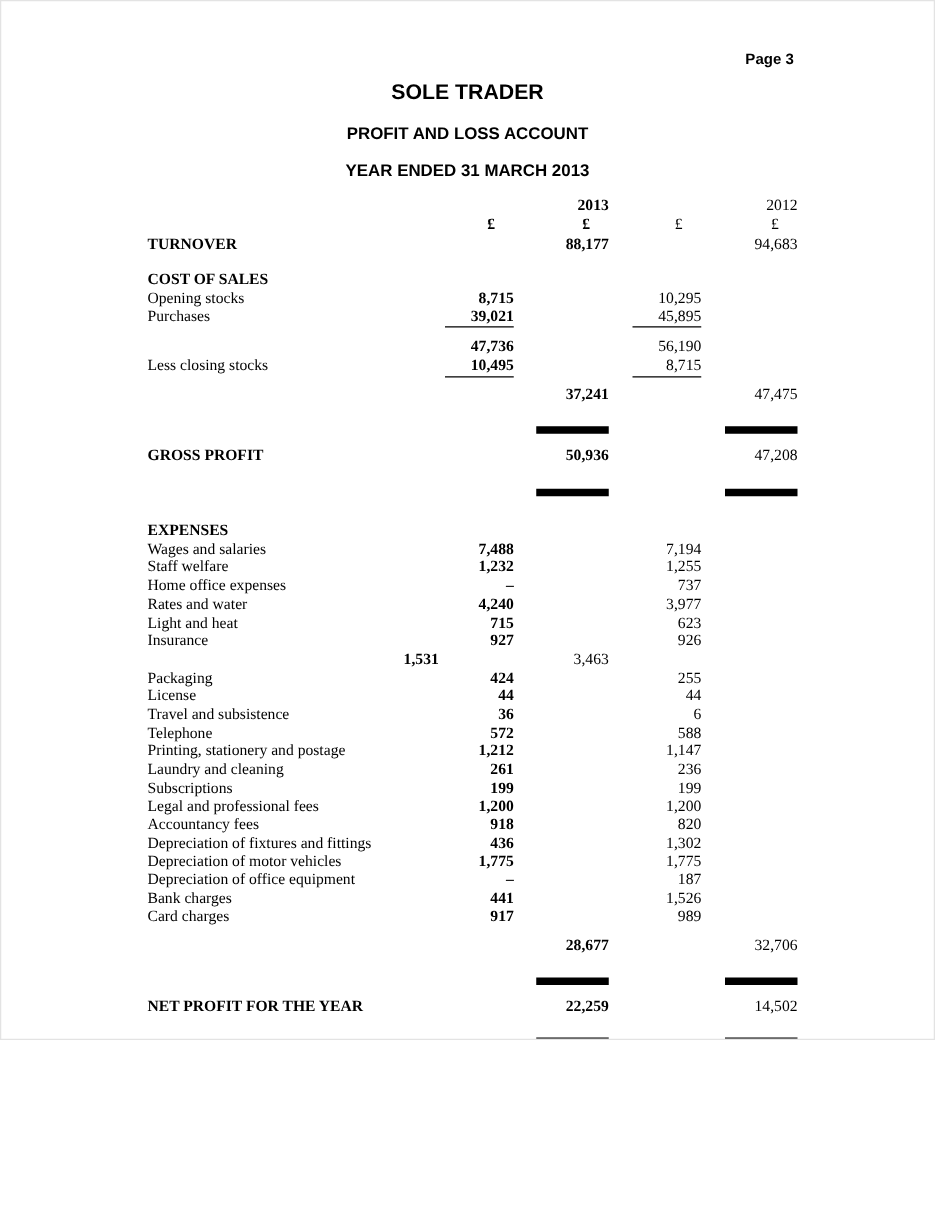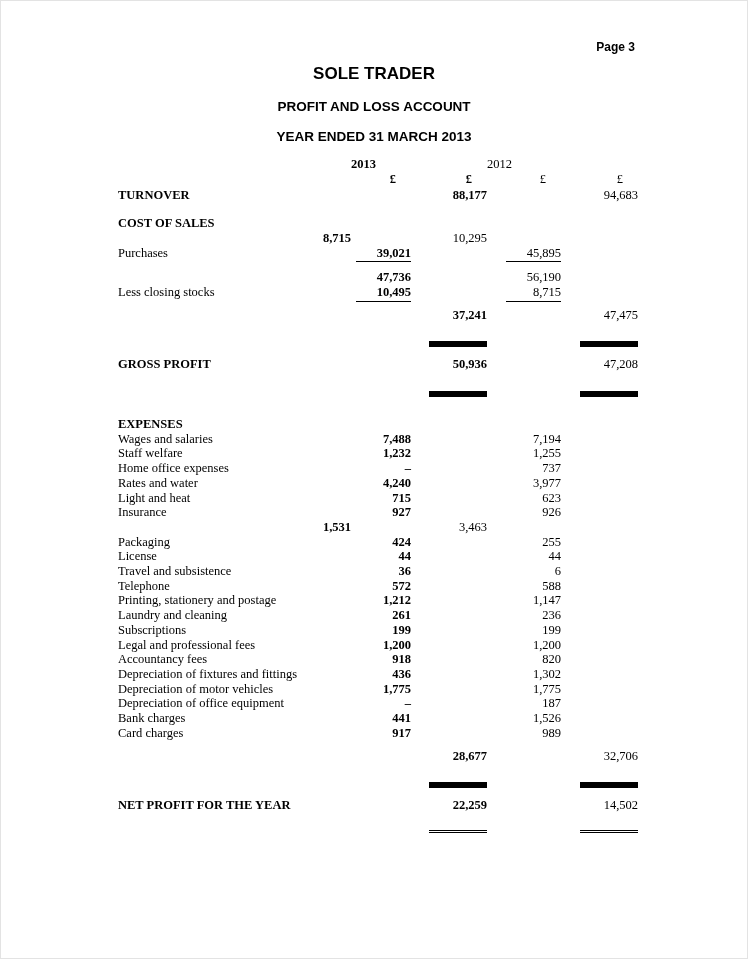--- a/index.html
+++ b/index.html
@@ -1,19 +1,19 @@
 <!DOCTYPE html>
 <html><head>
 <meta charset="utf-8">
 <style>
   html, body { margin: 0; padding: 0; background: #ffffff; }
   .page {
     position: relative;
     width: 748px;
-    height: 959px;
+    height: 832px;
     border: 1px solid #e3e3e3;
     box-sizing: border-box;
     background: #ffffff;
     font-family: "Liberation Serif", serif;
     font-size: 12.5px;
     color: #000000;
     overflow: hidden;
   }
   .page-number {
     position: absolute;
@@ -40,21 +40,21 @@
   .statement {
     margin: 13px 0 0 117px;
     width: 520px;
   }
   .row {
     display: grid;
     grid-template-columns: 233px 60px 76px 74px 77px;
     line-height: 14.7px;
   }
   .row.year-row { grid-template-columns: 233px 136px 151px; }
-  .year-cell { text-align: left; }
+  .year-cell { text-align: right; }
   .year-current { font-weight: bold; }
   .cell { text-align: right; }
   .cell.label { text-align: left; }
   .cell.c1, .cell.c2 { font-weight: bold; }
   .bold { font-weight: bold; }
   .num {
     display: inline-block;
     min-width: 55px;
     text-align: right;
   }
@@ -109,20 +109,21 @@
 
     <div class="row mt13">
       <div class="cell label bold">COST OF SALES</div>
       <div class="cell c1"></div>
         <div class="cell c2"></div>
       <div class="cell c3"></div>
         <div class="cell c4"></div>
     </div>
 
     <div class="row">
+      <div class="cell label">Opening stocks</div>
       <div class="cell c1"><span class="num">8,715</span></div>
       <div class="cell c2"></div>
       <div class="cell c3"><span class="num">10,295</span></div>
       <div class="cell c4"></div>
     </div>
 
     <div class="row u1">
       <div class="cell label">Purchases</div>
       <div class="cell c1"><span class="num">39,021</span></div>
       <div class="cell c2"></div>

